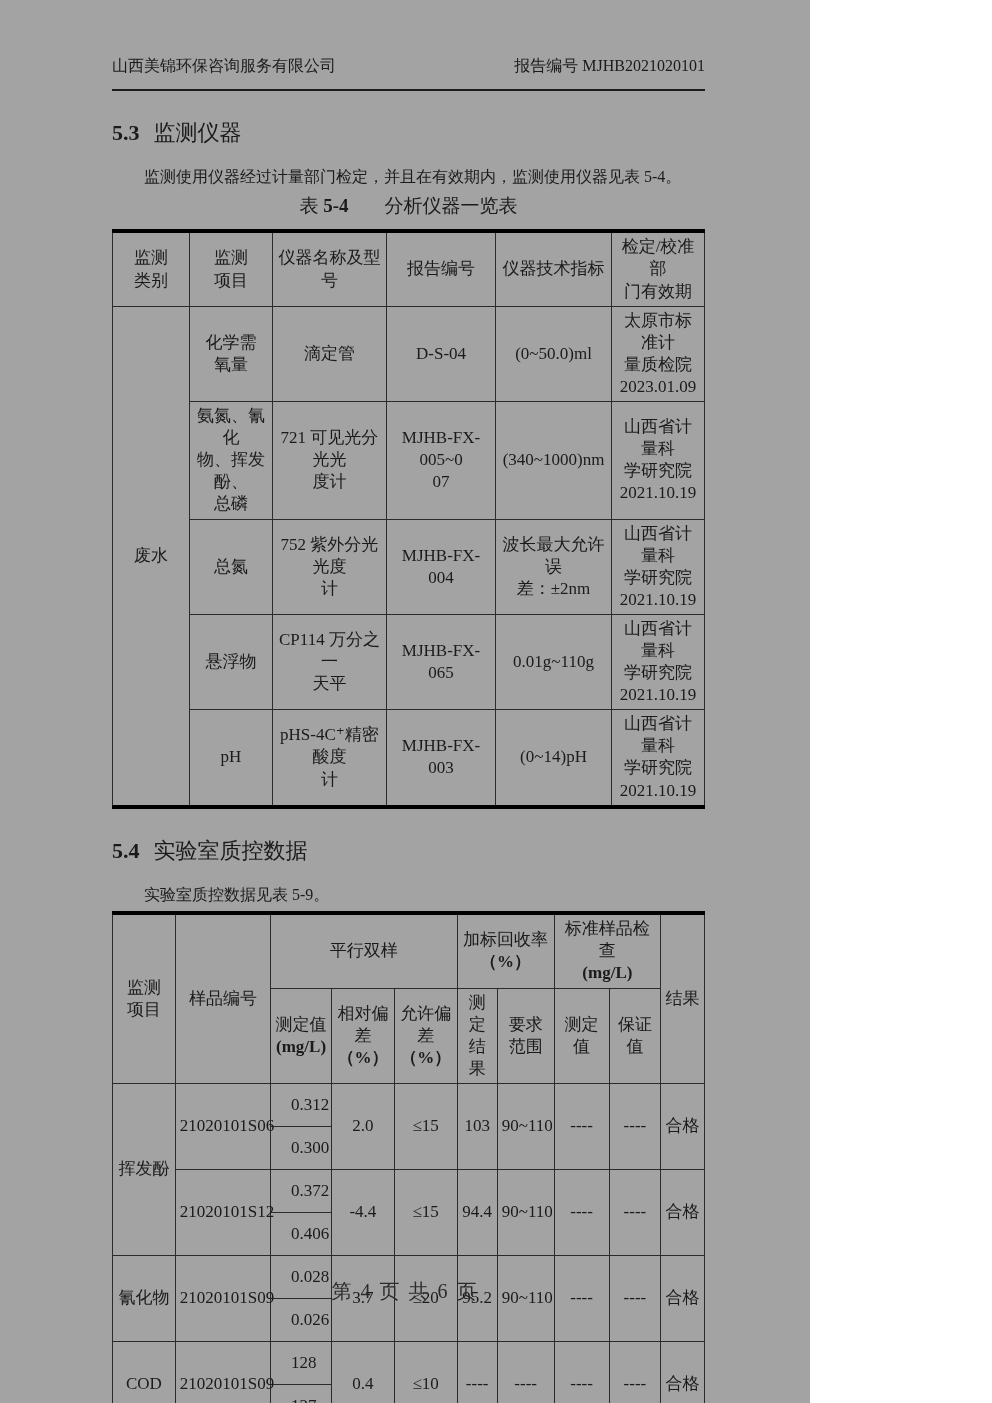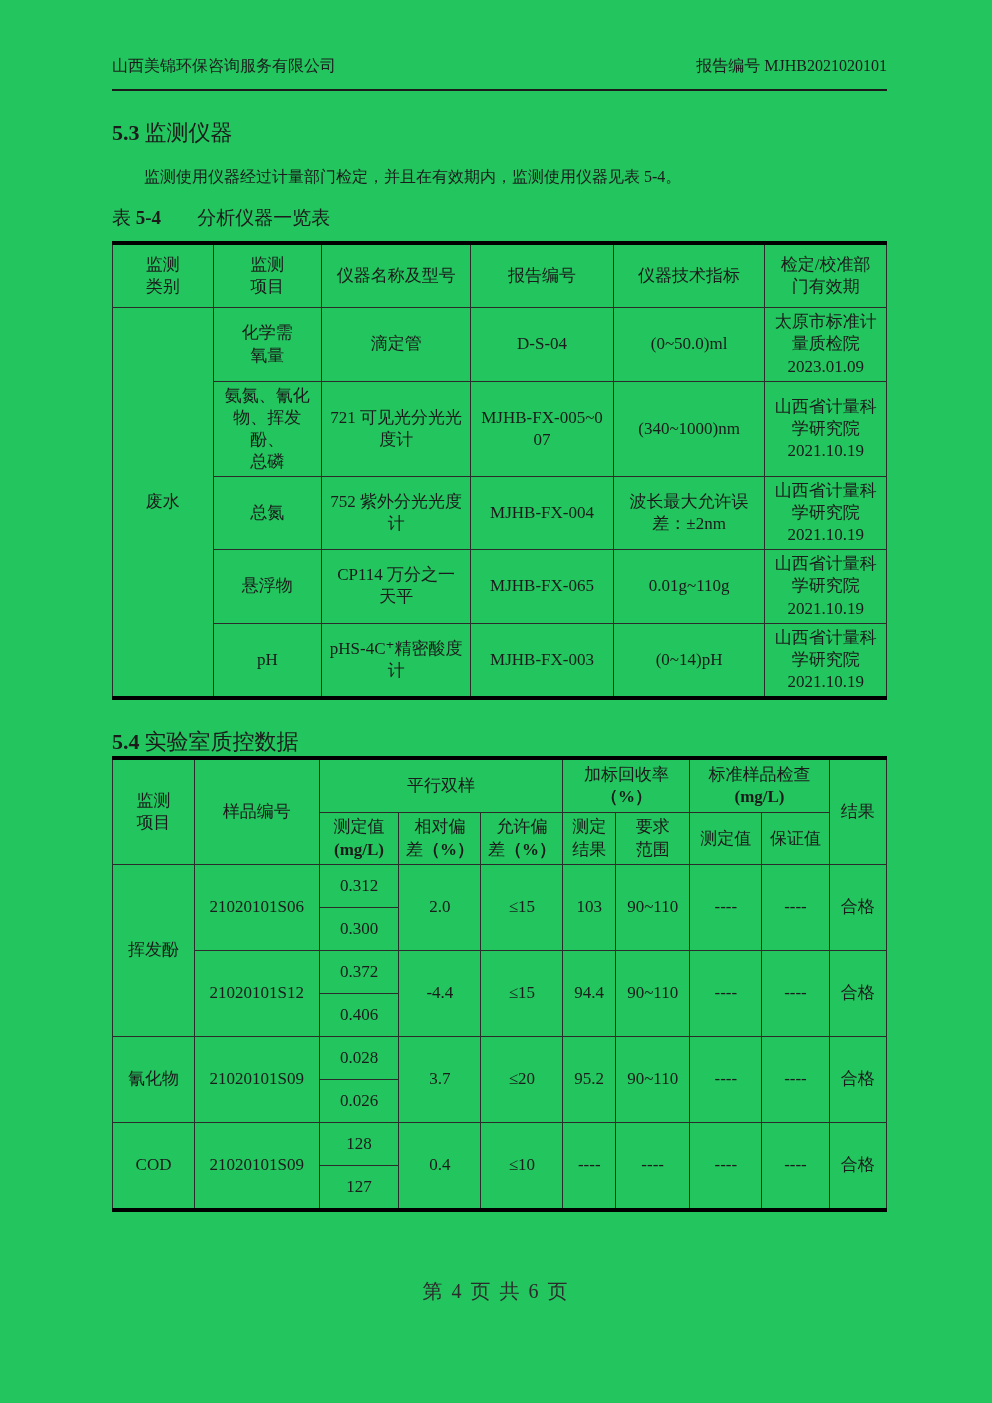--- a/index.html
+++ b/index.html
@@ -1,38 +1,38 @@
 <!DOCTYPE html>
 <html><head>
 <meta charset="utf-8">
 <style>
   html,body { margin:0; padding:0; background:#ffffff; }
   .page {
-    position:relative; width:992px; height:1403px; overflow:hidden;
-    background:#22c55e; color:#1b1b1b;
+    position:relative; width:810px; height:1403px; overflow:hidden;
+    background:#a3a3a3; color:#1b1b1b;
     font-family:"Liberation Serif","DejaVu Serif",serif;
   }
   .margins { padding:0 105px 0 112px; }
 
   
   .doc-header {
     display:flex; justify-content:space-between; align-items:flex-end;
     padding:56px 0 12px 0; border-bottom:2px solid #1b1b1b;
     font-size:16px; line-height:1.3;
   }
 
   
   .sec-heading { margin:28px 0 0 0; font-size:22px; font-weight:normal; line-height:1.3; }
-  .sec-heading .num { font-weight:bold; margin-right:5px; }
+  .sec-heading .num { font-weight:bold; margin-right:14px; }
 
   
   .body-par { margin:14px 0 0 0; font-size:16px; line-height:2.0; text-align:justify; text-indent:2em; }
 
   
-  .caption { font-size:19px; margin:12px 0 10px 0; }
+  .caption { text-align:center; font-size:19px; margin:0 0 10px 0; }
   .caption .cap-num { font-weight:bold; }
   .cap-gap { display:inline-block; width:1.9em; }
 
   
   table { width:100%; border-collapse:collapse; table-layout:fixed;
           border-top:4px solid #000; border-bottom:4px solid #000; }
   th, td { border:1px solid #2b2b2b; text-align:center; vertical-align:middle;
            font-weight:normal; white-space:pre-line; padding:3px 4px; }
   .t54 { font-size:17px; line-height:1.3; }
   .t54 th { height:56px; }
@@ -140,20 +140,21 @@
           <td>(0~14)pH</td>
           <td>山西省计量科
 学研究院
 2021.10.19</td>
         </tr>
       </tbody>
     </table>
 
     <h2 class="sec-heading"><span class="num">5.4</span><span>实验室质控数据</span></h2>
 
+    <p class="body-par">实验室质控数据见表 5-9。</p>
 
 
     <table class="t59">
       <colgroup>
         <col style="width:10.6%">
           <col style="width:16.1%">
           <col style="width:10.3%">
         <col style="width:10.6%">
           <col style="width:10.6%">
           <col style="width:6.8%">

